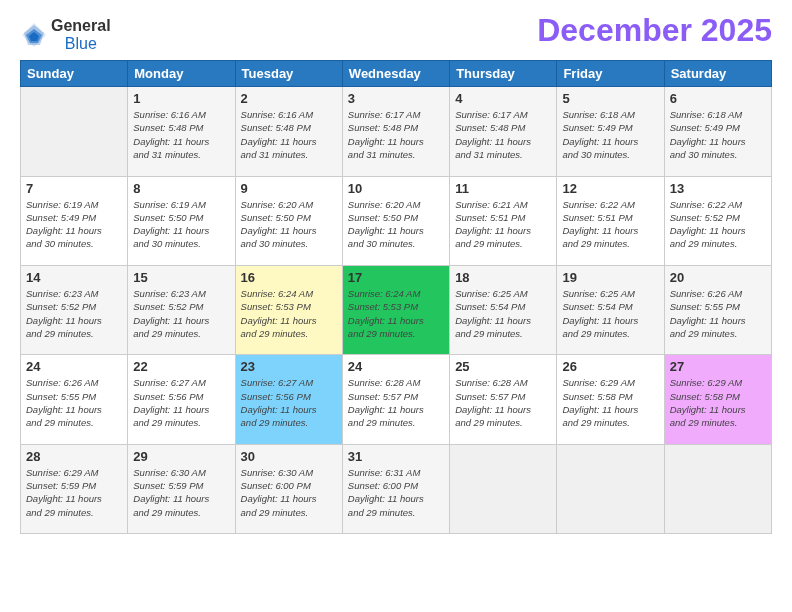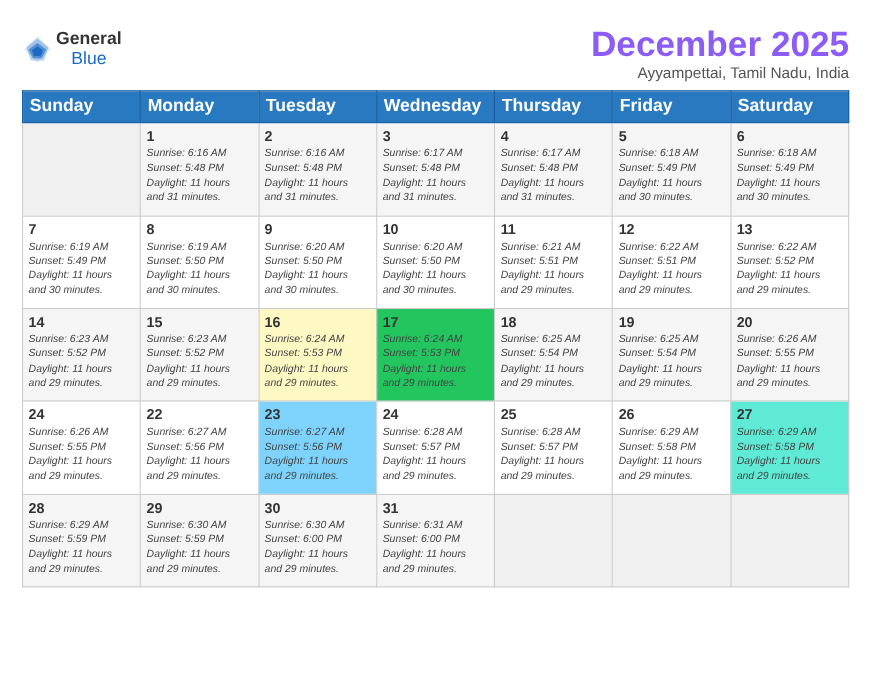--- a/index.html
+++ b/index.html
@@ -6,21 +6,21 @@
     body {
       font-family: Arial, sans-serif;
       background: #fff;
       width: 792px;
       height: 612px;
       overflow: hidden;
     }
     .page {
       width: 792px;
       height: 544px;
-      padding: 23px 20px 10px 20px;
+      padding: 13px 20px 10px 20px;
       display: flex;
       flex-direction: column;
     }
     .header {
       display: flex;
       align-items: flex-start;
       justify-content: space-between;
       margin-bottom: 8px;
     }
     .logo {
@@ -65,21 +65,21 @@
     .calendar {
       width: 100%;
       border-collapse: collapse;
       flex: 1;
     }
     .calendar th {
       background-color: #2979c0;
       color: white;
       text-align: left;
       padding: 5px 6px;
-      font-size: 16px;
+      font-size: 13px;
       font-weight: bold;
       border: 1px solid #1a5fa0;
     }
     .calendar td {
       border: 1px solid #ccc;
       vertical-align: top;
       padding: 4px 5px;
       width: 14.28%;
     }
     .day-number {
@@ -111,21 +111,20 @@
         <polygon points="14,8 22,14 18,22 10,22 6,14" fill="#1a6bc4" opacity="0.6"></polygon>
         <polygon points="14,11 19,15 17,20 11,20 9,15" fill="#1a6bc4"></polygon>
       </svg>
       <div class="logo-text">
         <span class="logo-general">General</span>
         <span class="logo-blue">Blue</span>
       </div>
     </div>
     <div class="title-block">
       <div class="month-title">December 2025</div>
-      <div class="subtitle">Ayyampettai, Tamil Nadu, India</div>
     </div>
   </div>
 
   <table class="calendar">
     <thead>
       <tr>
         <th>Sunday</th>
         <th>Monday</th>
         <th>Tuesday</th>
         <th>Wednesday</th>
@@ -344,21 +343,21 @@
             </div>
           </td>
           <td style="background: rgb(255, 255, 255);">
             <span class="day-number">26</span>
             <div class="day-info">
               <div>Sunrise: 6:29 AM</div>
               <div>Sunset: 5:58 PM</div>
               <div>Daylight: 11 hours<br>and 29 minutes.</div>
             </div>
           </td>
-          <td style="background: #5eead4;">
+          <td style="background: #f0abfc;">
             <span class="day-number">27</span>
             <div class="day-info">
               <div>Sunrise: 6:29 AM</div>
               <div>Sunset: 5:58 PM</div>
               <div>Daylight: 11 hours<br>and 29 minutes.</div>
             </div>
           </td>
         </tr>
         <tr>
           <td style="background: rgb(245, 245, 245);">

